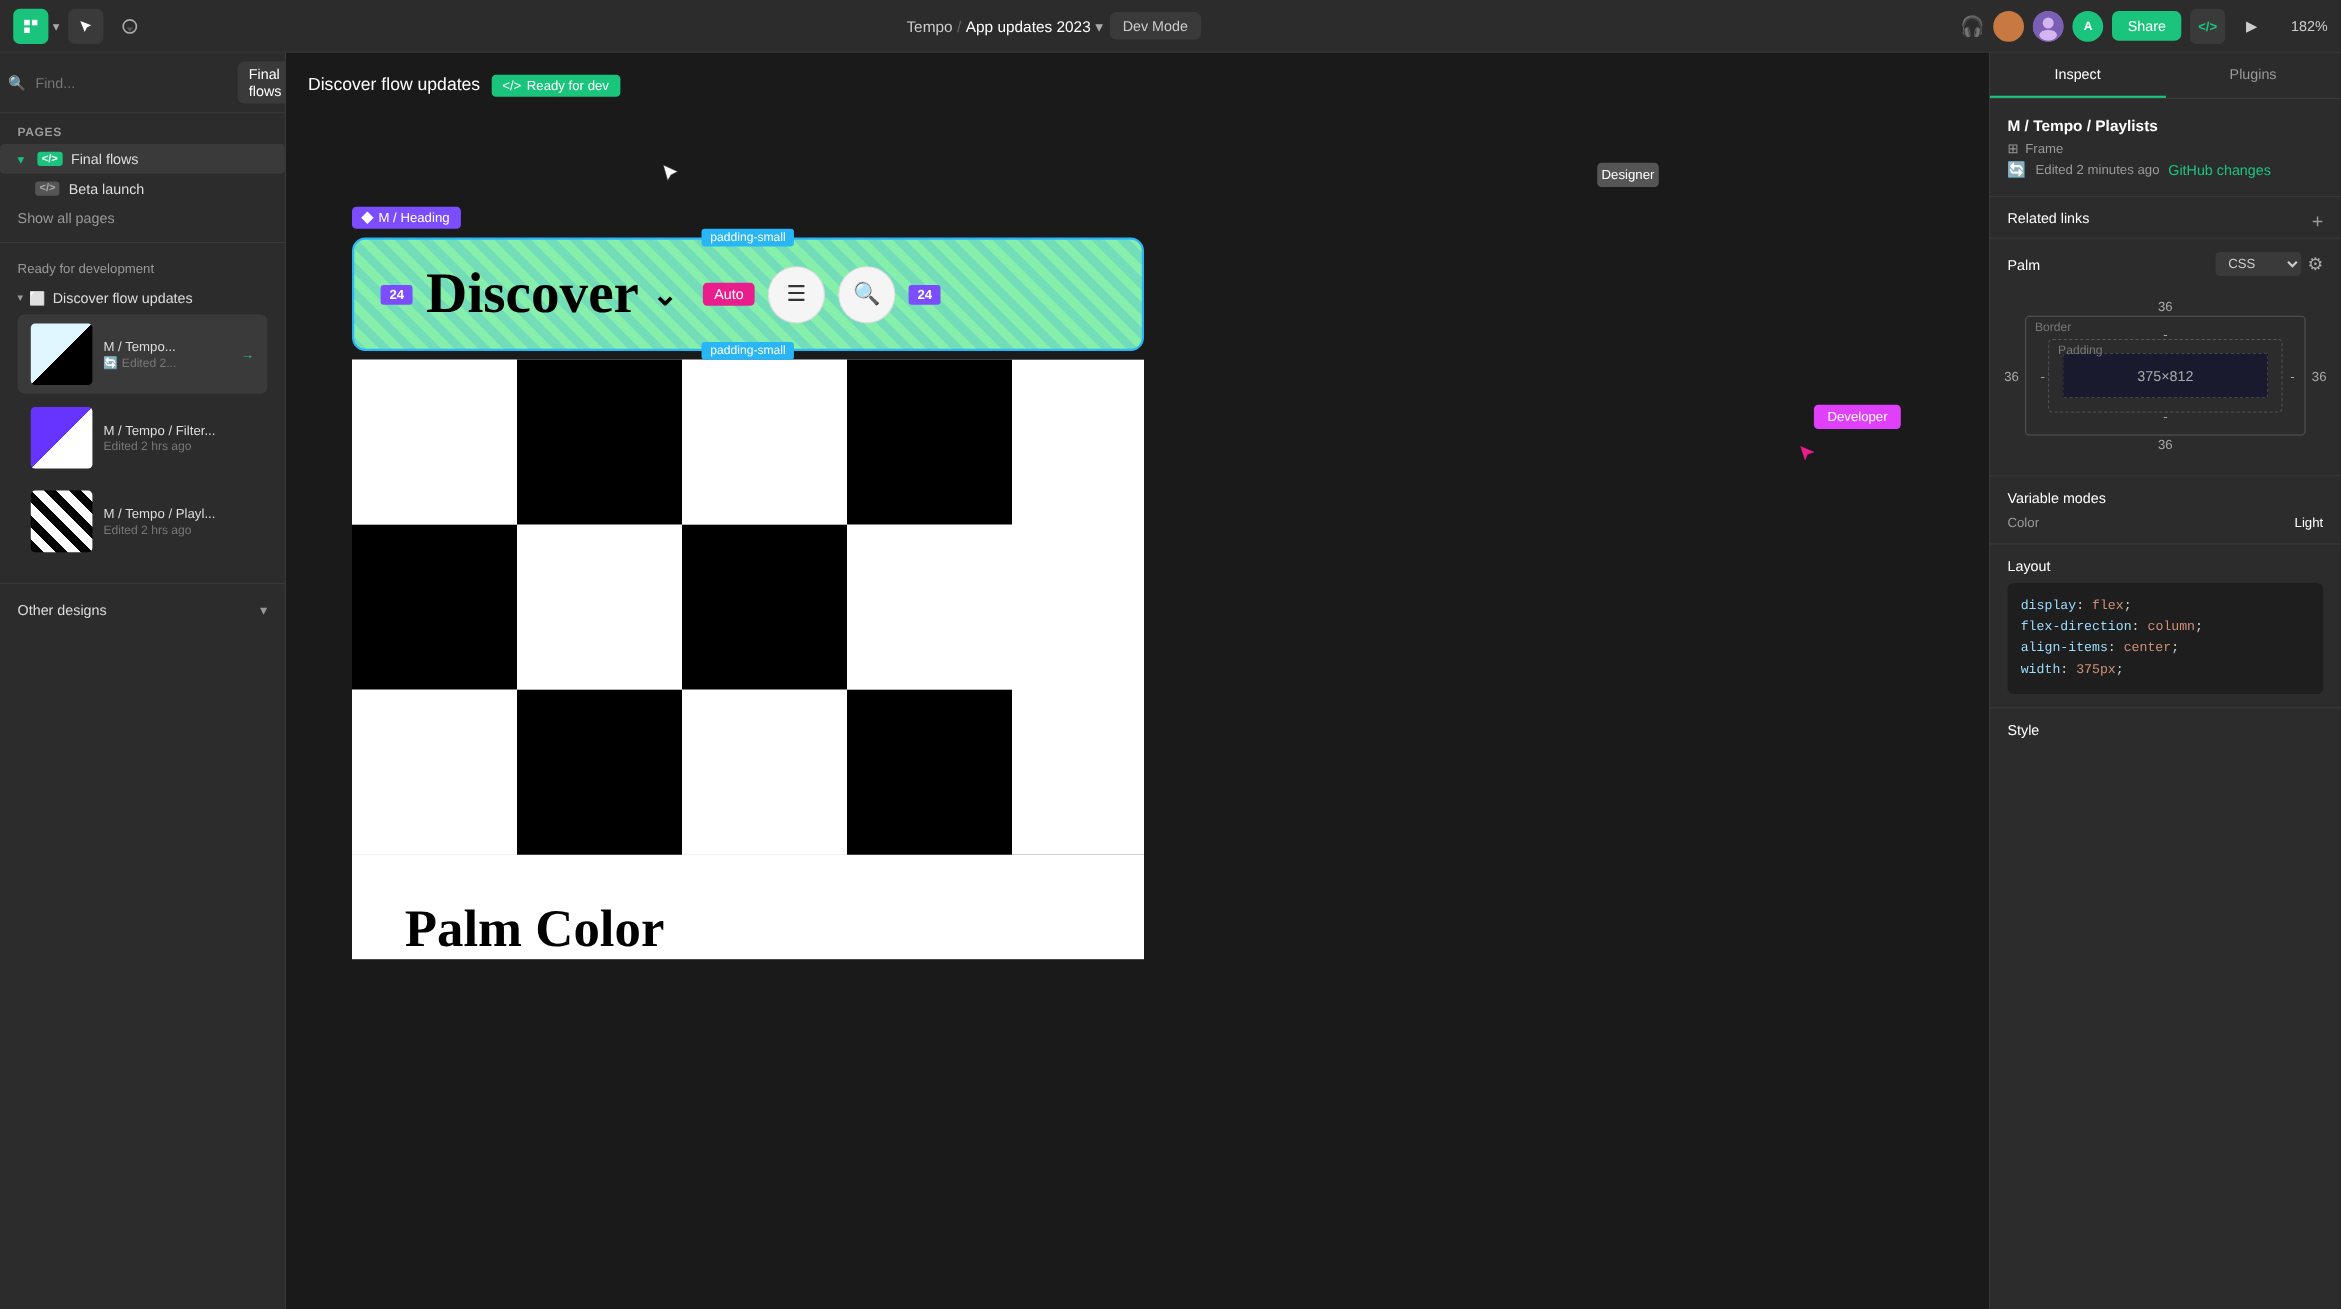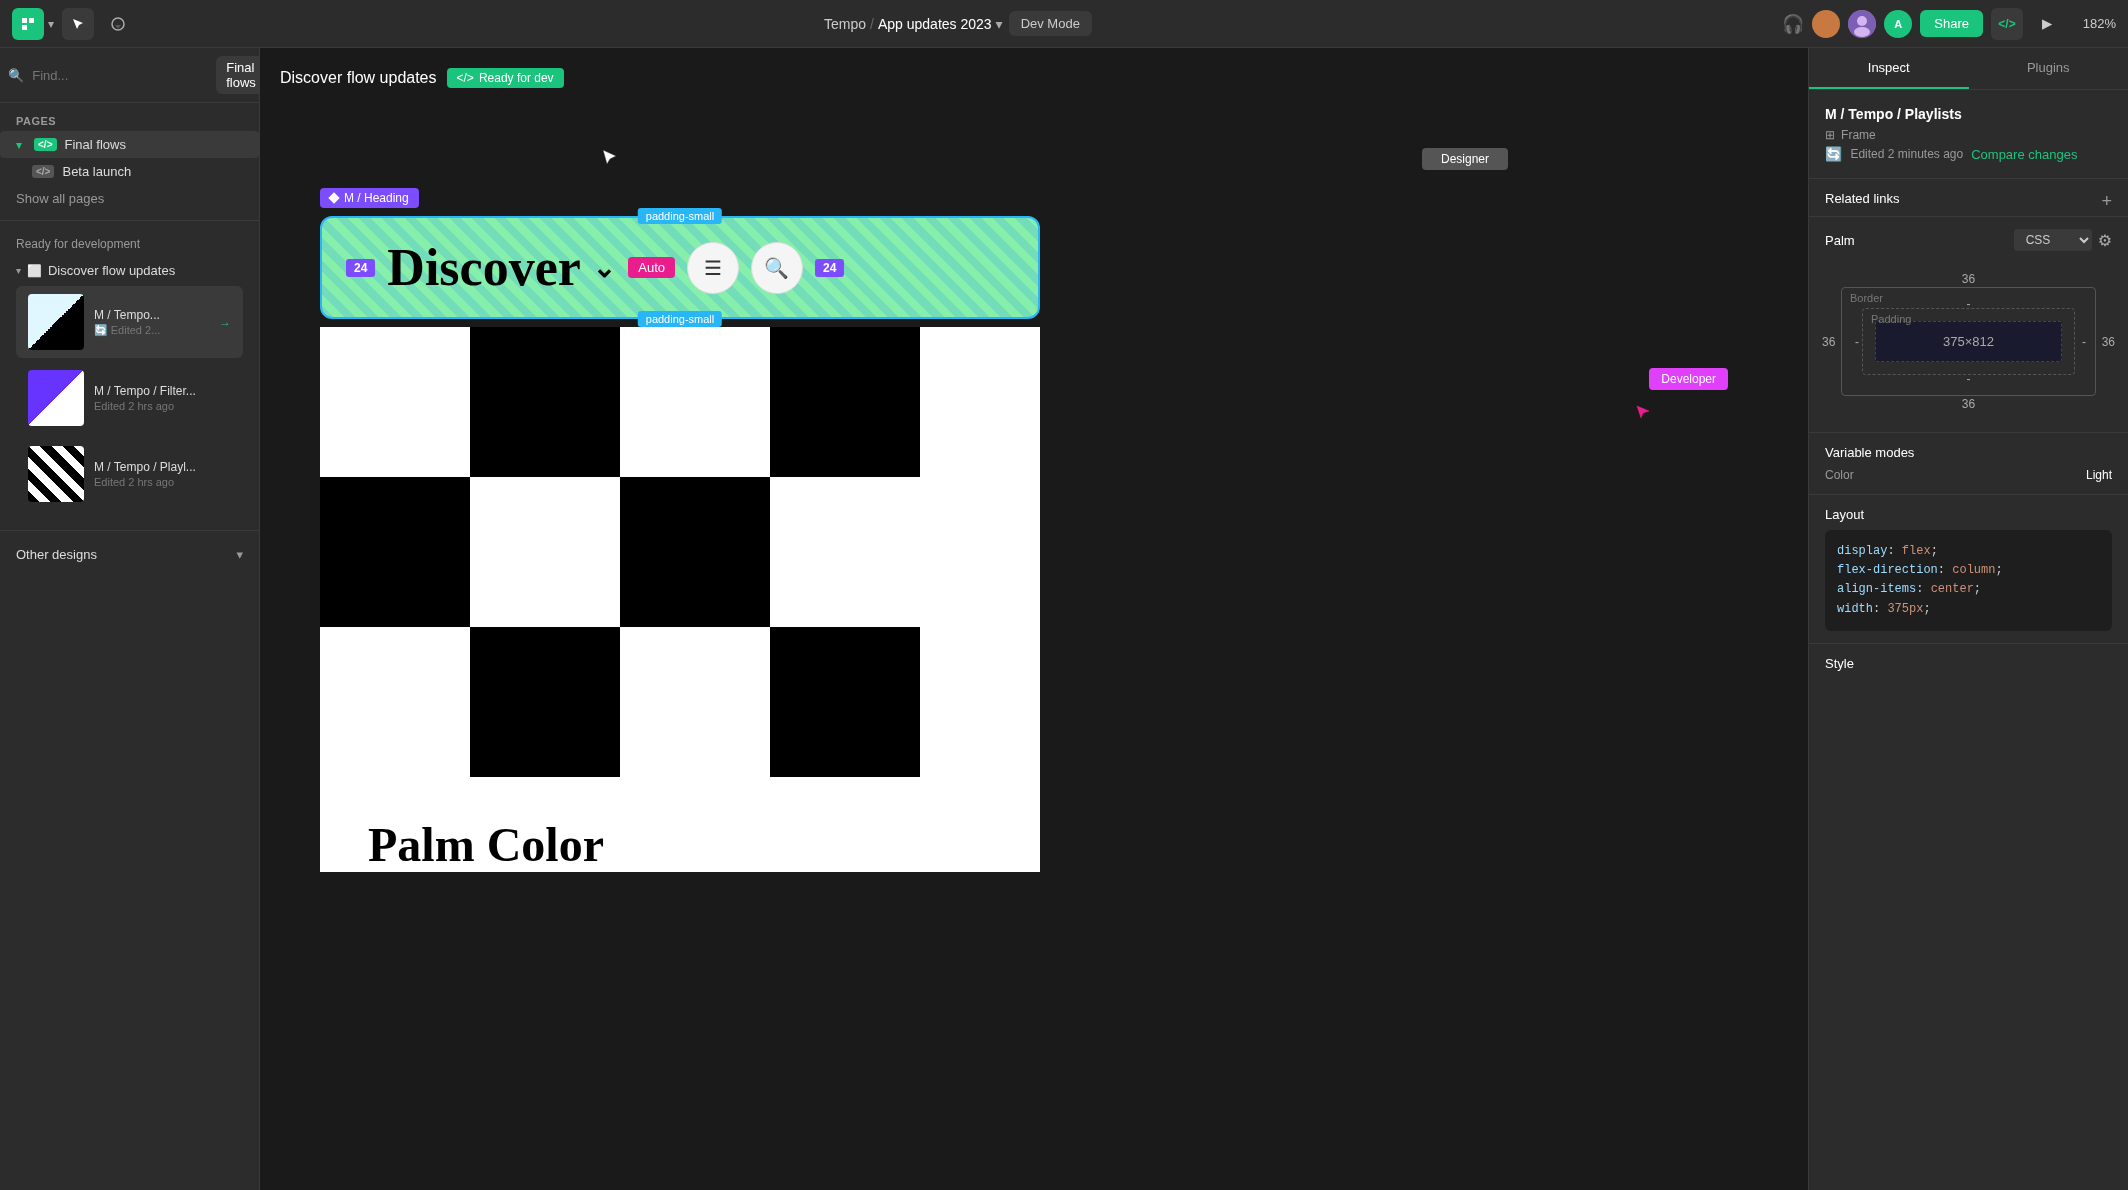--- a/index.html
+++ b/index.html
@@ -55,37 +55,37 @@
     .frame-time { color: #777; font-size: 11px; margin-top: 2px; }
     .frame-arrow { color: #1bc47d; font-size: 12px; }
     .other-designs { padding: 8px 16px; display: flex; align-items: center; justify-content: space-between; cursor: pointer; }
     .other-designs span { color: #ddd; font-size: 13px; }
 
     
     .canvas { flex: 1; background: #1a1a1a; position: relative; overflow: hidden; }
     .canvas-header { position: absolute; top: 20px; left: 20px; display: flex; align-items: center; gap: 10px; z-index: 10; }
     .canvas-title { color: #fff; font-size: 16px; font-weight: 500; }
     .ready-badge { background: #1bc47d; color: #fff; border-radius: 4px; padding: 3px 10px; font-size: 12px; font-weight: 500; display: flex; align-items: center; gap: 5px; }
-    .designer-badge { position: absolute; top: 100px; right: 300px; background: #555; color: #fff; padding: 4px 19px; border-radius: 4px; font-size: 12px; z-index: 20; }
+    .designer-badge { position: absolute; top: 100px; right: 300px; background: #555; color: #fff; padding: 4px 4px; border-radius: 4px; font-size: 12px; z-index: 20; }
     .developer-badge { position: absolute; top: 320px; right: 80px; background: #e040fb; color: #fff; padding: 4px 12px; border-radius: 4px; font-size: 12px; z-index: 20; }
 
     
     .frame-container { position: absolute; top: 140px; left: 60px; width: 720px; }
     .heading-annotation { display: inline-flex; align-items: center; gap: 6px; background: #7c4dff; color: #fff; padding: 3px 10px; border-radius: 4px; font-size: 12px; margin-bottom: 8px; }
     .heading-annotation .diamond { width: 8px; height: 8px; background: #fff; transform: rotate(45deg); display: inline-block; }
 
     .frame-header { background: #86efac; border-radius: 12px; padding: 0; overflow: visible; position: relative; border: 2px solid #29b6f6; }
     .frame-header-inner { display: flex; align-items: center; padding: 20px 24px; gap: 12px; position: relative; }
     .frame-header-stripes { position: absolute; inset: 0; border-radius: 10px; background: repeating-linear-gradient(45deg, rgba(0,120,255,0.15) 0px, rgba(0,120,255,0.15) 8px, transparent 8px, transparent 16px); pointer-events: none; }
     .padding-badge { background: #29b6f6; color: #fff; padding: 2px 8px; border-radius: 3px; font-size: 11px; font-weight: 500; position: absolute; }
     .padding-top { top: -10px; left: 50%; transform: translateX(-50%); }
     .padding-bottom { bottom: -10px; left: 50%; transform: translateX(-50%); }
     .spacing-badge { background: #7c4dff; color: #fff; padding: 2px 8px; border-radius: 3px; font-size: 12px; font-weight: bold; }
     .discover-text { font-size: 52px; font-weight: 800; color: #000; font-family: Georgia, serif; }
-    .auto-badge { background: #e91e8c; color: #fff; padding: 3px 10px; border-radius: 4px; font-size: 13px; font-weight: 500; }
+    .auto-badge { background: #e91e8c; color: #fff; padding: 3px 10px; border-radius: 4px; font-size: 13px; font-weight: 500; margin-left: 11px; }
     .menu-btn-frame { width: 52px; height: 52px; border-radius: 50%; background: #f5f5f5; border: 1px solid #ddd; display: flex; align-items: center; justify-content: center; font-size: 20px; color: #333; }
     .search-btn-frame { width: 52px; height: 52px; border-radius: 50%; background: #f5f5f5; border: 1px solid #ddd; display: flex; align-items: center; justify-content: center; font-size: 20px; color: #333; }
 
     
     .checkerboard-area { margin-top: 8px; }
     .checker-row { display: flex; }
     .checker-cell { width: 150px; height: 150px; }
     .checker-black { background: #000; }
     .checker-white { background: #fff; }
 
@@ -363,21 +363,21 @@
 
     <div class="right-section">
       <div style="font-size:14px;font-weight:600;color:#fff;margin-bottom:6px;">M / Tempo / Playlists</div>
       <div class="frame-type">
         <span>⊞</span>
         <span>Frame</span>
       </div>
       <div class="edit-info">
         <span class="edit-icon">🔄</span>
         <span class="right-label">Edited 2 minutes ago</span>
-        <span class="right-green">Compare changes</span>
+        <span class="right-green">GitHub changes</span>
       </div>
     </div>
 
     <div style="height:1px;background:#3a3a3a;"></div>
 
     <div class="related-links-header">
       <span style="font-size:13px;font-weight:500;color:#fff;">Related links</span>
       <button class="add-btn">+</button>
     </div>
 

